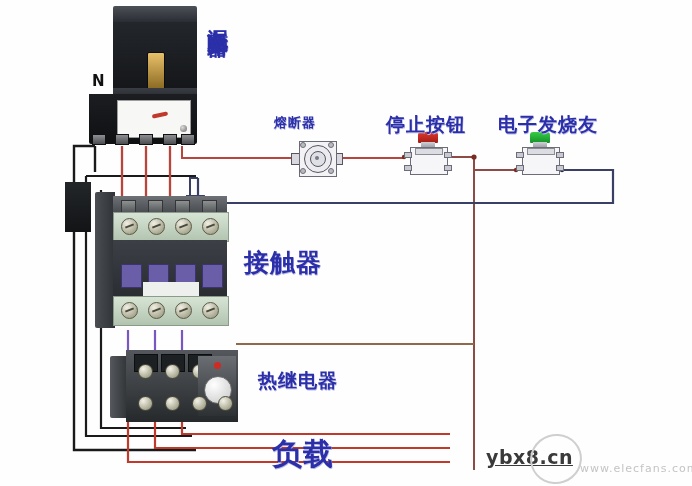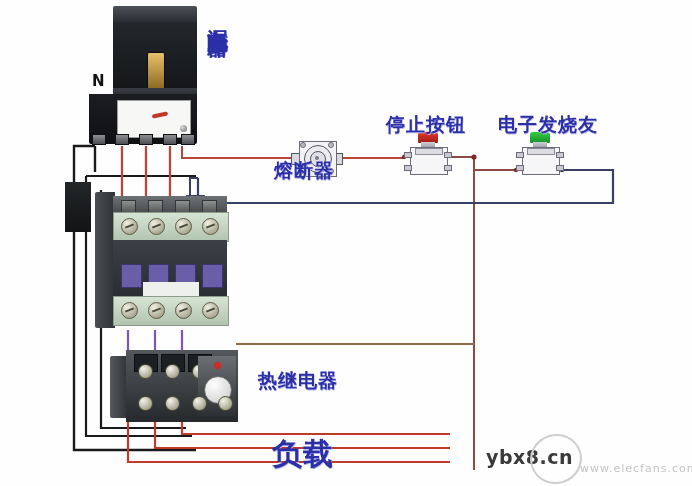--- a/index.html
+++ b/index.html
@@ -218,21 +218,21 @@
     <div class="fuse-ear" style="right:-5px;"></div>
     <div class="fuse-sq"></div>
     <div class="fuse-c1"></div>
     <div class="fuse-c2"></div>
     <div class="fuse-c3"></div>
     <div class="fuse-scr" style="left:4px;top:4px;"></div>
     <div class="fuse-scr" style="right:4px;top:4px;"></div>
     <div class="fuse-scr" style="left:4px;bottom:4px;"></div>
     <div class="fuse-scr" style="right:4px;bottom:4px;"></div>
   </div>
-  <div class="lbl" style="left:274px;top:114px;font-size:19px;margin-top:44px;">熔断器</div>
+  <div class="lbl" style="left:274px;top:114px;font-size:13px;">熔断器</div>
 
   <div class="pbtn" style="left:404px;top:132px;">
     <div class="pb-cap red"></div>
     <div class="pb-neck"></div>
     <div class="pb-body"></div>
     <div class="pb-bar"></div>
     <div class="pb-tip" style="left:0px;top:20px;"></div>
     <div class="pb-tip" style="right:0px;top:20px;"></div>
     <div class="pb-tip" style="left:0px;top:33px;"></div>
     <div class="pb-tip" style="right:0px;top:33px;"></div>
@@ -271,20 +271,21 @@
     <div class="ct-sq" style="left:53px;top:78px;"></div>
     <div class="ct-sq" style="left:80px;top:78px;"></div>
     <div class="ct-sq" style="left:107px;top:78px;"></div>
     <div class="ct-white"></div>
     <div class="ct-bstrip"></div>
     <div class="ct-screw" style="left:26px;top:116px;"></div>
     <div class="ct-screw" style="left:53px;top:116px;"></div>
     <div class="ct-screw" style="left:80px;top:116px;"></div>
     <div class="ct-screw" style="left:107px;top:116px;"></div>
   </div>
+  <div class="lbl" style="left:244px;top:246px;font-size:25px;">接触器</div>
 
   <div class="relay">
     <div class="rl-left"></div>
     <div class="rl-body"></div>
     <div class="rl-shroud" style="left:24px;top:4px;"></div>
     <div class="rl-shroud" style="left:51px;top:4px;"></div>
     <div class="rl-shroud" style="left:78px;top:4px;"></div>
     <div class="rl-scr" style="left:28px;top:14px;"></div>
     <div class="rl-scr" style="left:55px;top:14px;"></div>
     <div class="rl-scr" style="left:82px;top:14px;"></div>
@@ -293,17 +294,17 @@
     <div class="rl-dial"></div>
     <div class="rl-scr" style="left:28px;top:46px;"></div>
     <div class="rl-scr" style="left:55px;top:46px;"></div>
     <div class="rl-scr" style="left:82px;top:46px;"></div>
     <div class="rl-scr" style="left:108px;top:46px;"></div>
   </div>
   <div class="lbl" style="left:272px;top:434px;font-size:30px;">负载</div>
 
   <div class="lbl" style="left:258px;top:368px;font-size:19px;">热继电器</div>
 
-  <div class="wm wm-big" style="left:486px;top:446px;">ybx8.cn</div>
+  <div class="wm wm-big" style="left:486px;top:446px;text-decoration:underline;">ybx8.cn</div>
   <div class="wm-ellipse" style="left:530px;top:434px;"></div>
   <div class="wm wm-url" style="left:580px;top:462px;">www.elecfans.com</div>
 
 </div>
 
 </body></html>

